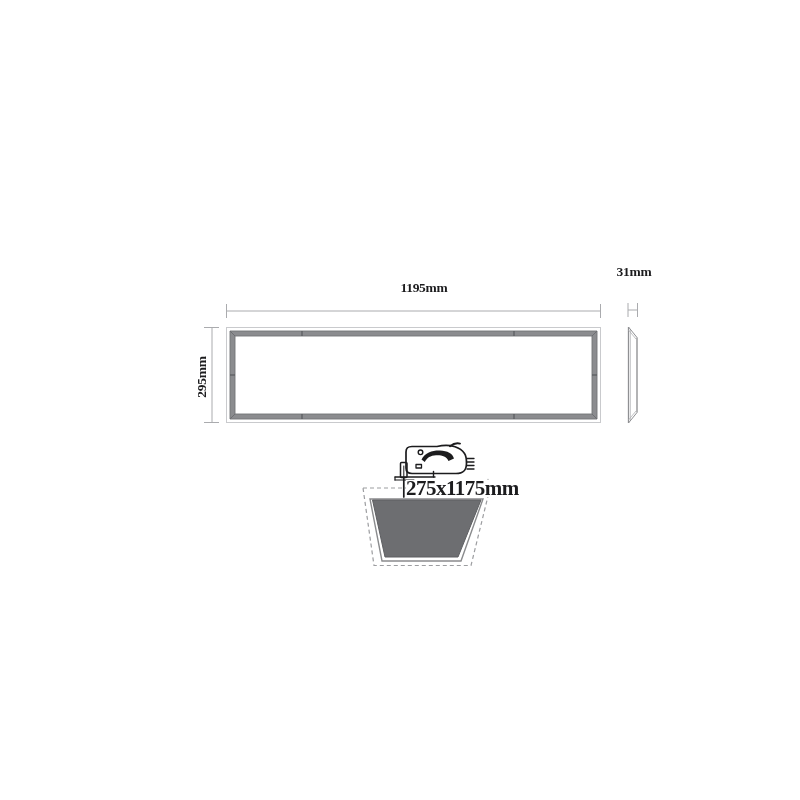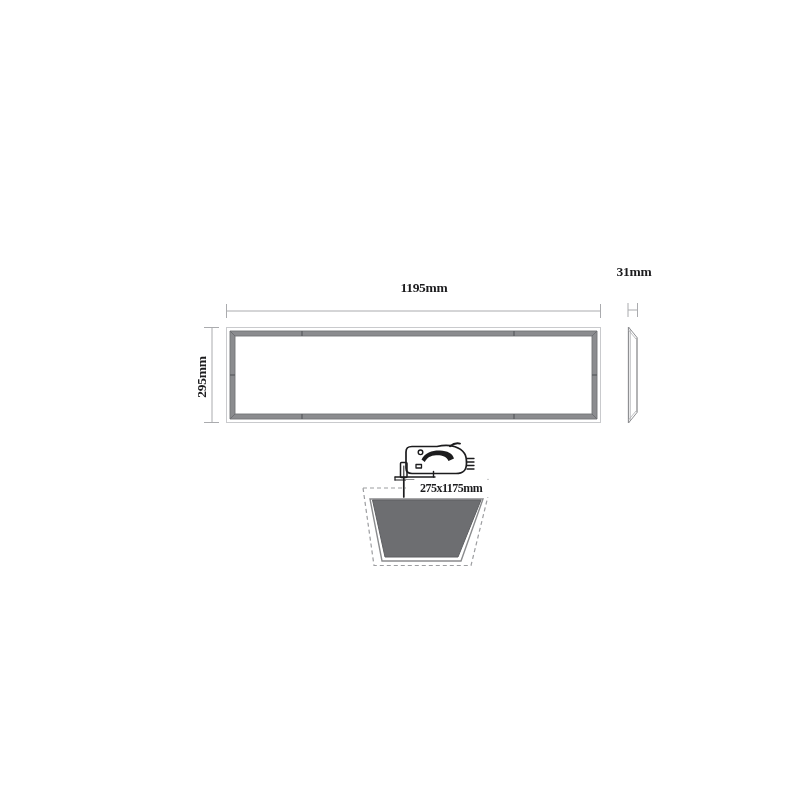--- a/index.html
+++ b/index.html
@@ -11,21 +11,21 @@
   .stage{position:relative;width:800px;height:800px;background:var(--paper);
          font-family:Liberation Serif, serif;overflow:hidden;}
   .stage svg{position:absolute;left:0;top:0;}
   .label{position:absolute;color:var(--ink);font-weight:bold;white-space:nowrap;}
   .dim-label{font-size:13.5px;letter-spacing:-0.3px;text-align:center;}
   #label-front-width{left:354px;top:280px;width:140px;}
   #label-side-depth{left:594px;top:264px;width:80px;}
   #label-front-height{left:142px;top:369px;width:120px;height:16px;
       transform:rotate(-90deg);transform-origin:center;}
   #label-cutout-size{left:406px;top:480px;height:17px;line-height:17px;
-      font-size:12px;letter-spacing:-0.5px;background:var(--paper);padding:0 14px;}
+      font-size:21px;letter-spacing:-0.5px;background:var(--paper);padding:0 0;}
   
   .dimline{stroke:var(--dim);stroke-width:1;fill:none;}
   .outerline{stroke:var(--outer);stroke-width:1;fill:var(--paper);}
   .band{fill:var(--frame);stroke:var(--frame-edge);stroke-width:0.9;fill-rule:evenodd;}
   .miter{stroke:#6b6c6f;stroke-width:0.9;}
   .seam{stroke:var(--seam);stroke-width:1.1;}
   .profile{stroke:#8f9093;fill:none;}
   .dashedline{stroke:var(--dashed);stroke-width:1.2;fill:none;stroke-dasharray:4 3;}
   .rimline{fill:var(--paper);stroke:var(--rim);stroke-width:1.4;}
   .cutfill{fill:var(--cutout);stroke:var(--cutout-edge);stroke-width:1;}

